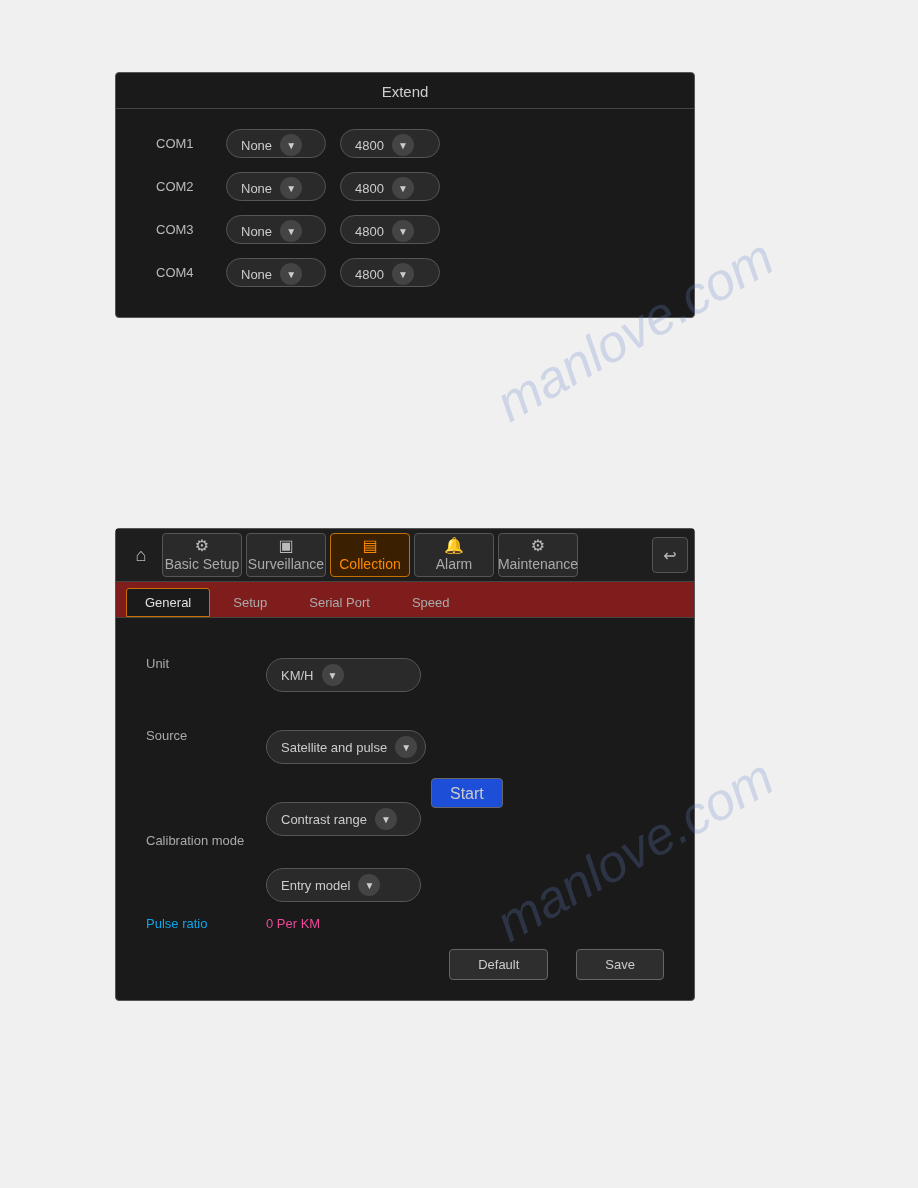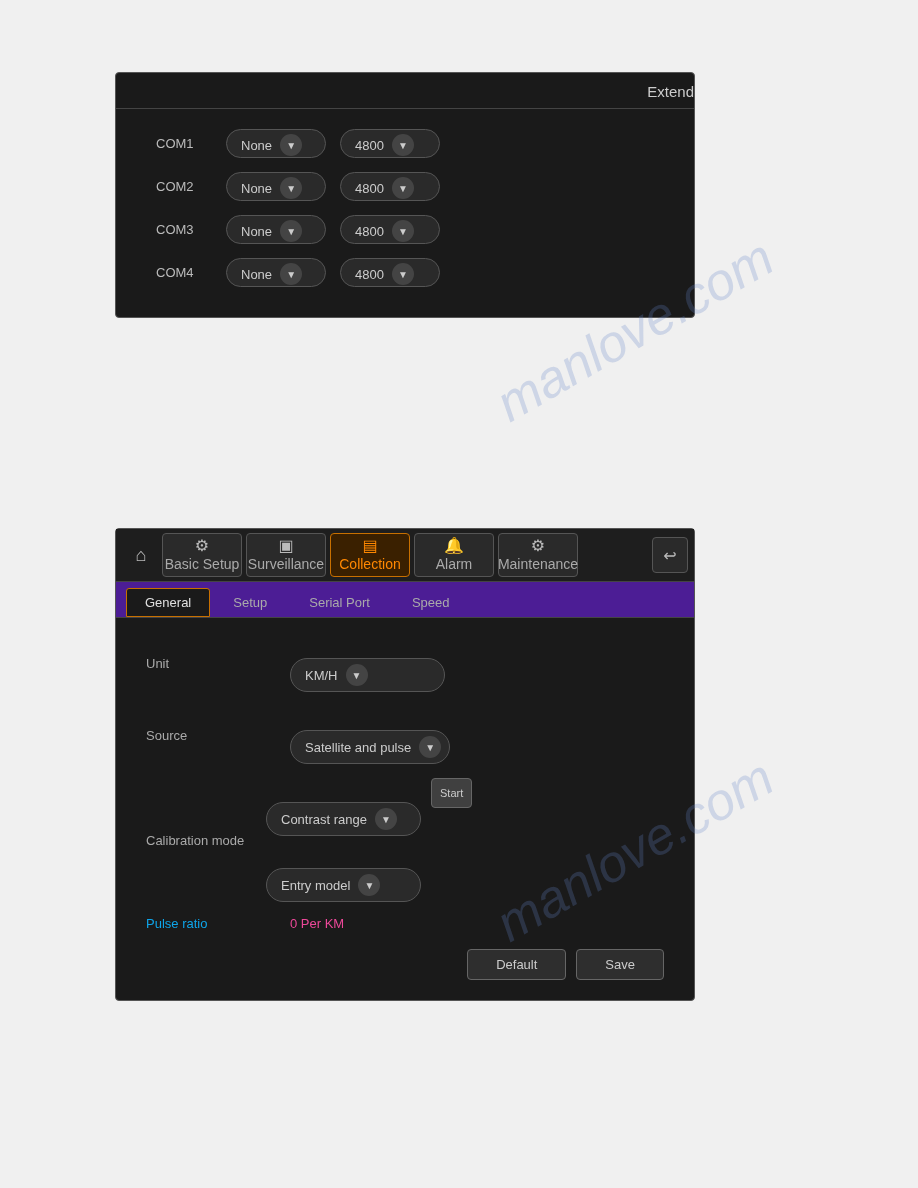--- a/index.html
+++ b/index.html
@@ -16,21 +16,21 @@
     .extend-dialog {
       position: absolute;
       top: 72px;
       left: 115px;
       width: 580px;
       background: #1a1a1a;
       border: 1.5px solid #555;
       border-radius: 4px;
     }
     .extend-title {
-      text-align: right;
+      text-align: center;
       color: #ccc;
       font-size: 15px;
       padding: 10px 0 8px;
       border-bottom: 1px solid #444;
     }
     .extend-body {
       padding: 20px 40px 16px;
     }
     .com-row {
       display: flex;
@@ -170,21 +170,21 @@
       cursor: pointer;
       color: #bbb;
       font-size: 16px;
     }
 
     
     .subtabs {
       display: flex;
       border-bottom: 1px solid #444;
       padding: 6px 10px 0;
-      background: #4c1d95;
+      background: #7f1d1d;
     }
     .stab {
       padding: 6px 18px;
       font-size: 13px;
       color: #aaa;
       cursor: pointer;
       border: 1px solid transparent;
       border-radius: 3px 3px 0 0;
       margin-right: 4px;
       background: transparent;
@@ -196,21 +196,20 @@
     }
 
     
     .col-content {
       padding: 16px 30px 10px;
     }
     .field-row {
       display: flex;
       align-items: center;
       margin-bottom: 14px;
-      gap: 24px;
     }
     .field-label {
       color: #aaa;
       font-size: 13px;
       width: 120px;
       flex-shrink: 0;
     }
     .field-label.highlight { color: #0ea5e9; }
     .field-dropdown {
       display: flex;
@@ -245,43 +244,43 @@
     }
     .calibration-row .field-label {
       width: 120px;
     }
     .calibration-dropdowns {
       display: flex;
       flex-direction: column;
       gap: 8px;
     }
     .btn-start {
-      background: #404040;
+      background: #1d4ed8;
       border: 1px solid #666;
       border-radius: 4px;
       color: #ccc;
-      font-size: 11px;
-      padding: 6px 8px;
+      font-size: 16px;
+      padding: 6px 18px;
       cursor: pointer;
       margin-left: 10px;
       height: 30px;
       align-self: flex-start;
     }
     .calibration-inner {
       display: flex;
       align-items: flex-start;
     }
     .pulse-value {
       color: #ec4899;
       font-size: 13px;
     }
     .col-footer {
       display: flex;
       justify-content: flex-end;
-      gap: 10px;
+      gap: 28px;
       padding: 4px 0 10px;
     }
     .btn-col {
       background: #2e2e2e;
       border: 1px solid #666;
       border-radius: 4px;
       color: #ccc;
       font-size: 13px;
       padding: 7px 28px;
       cursor: pointer;

